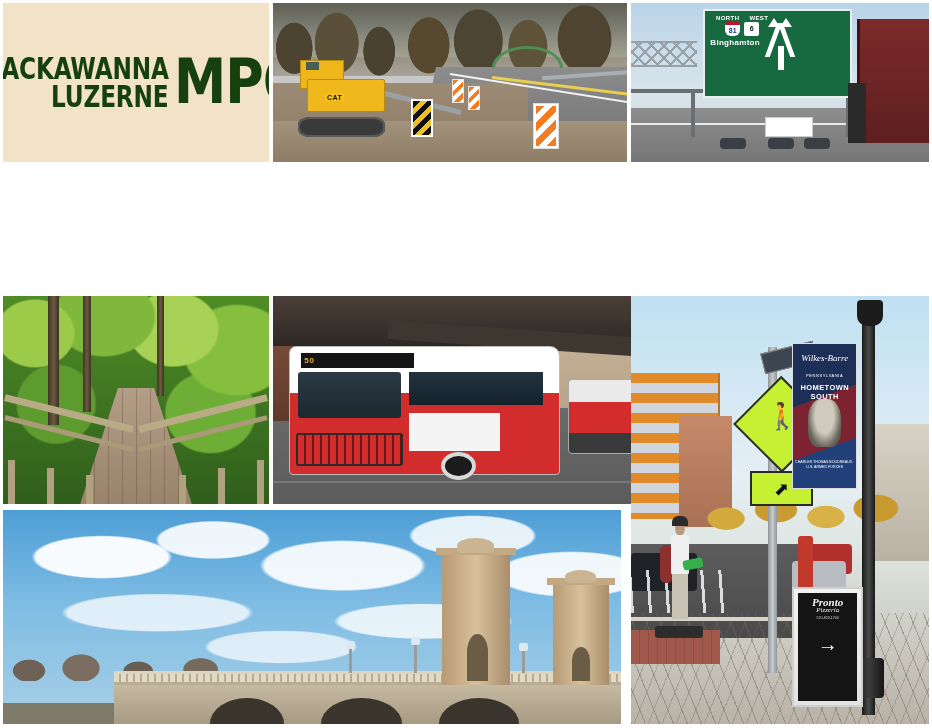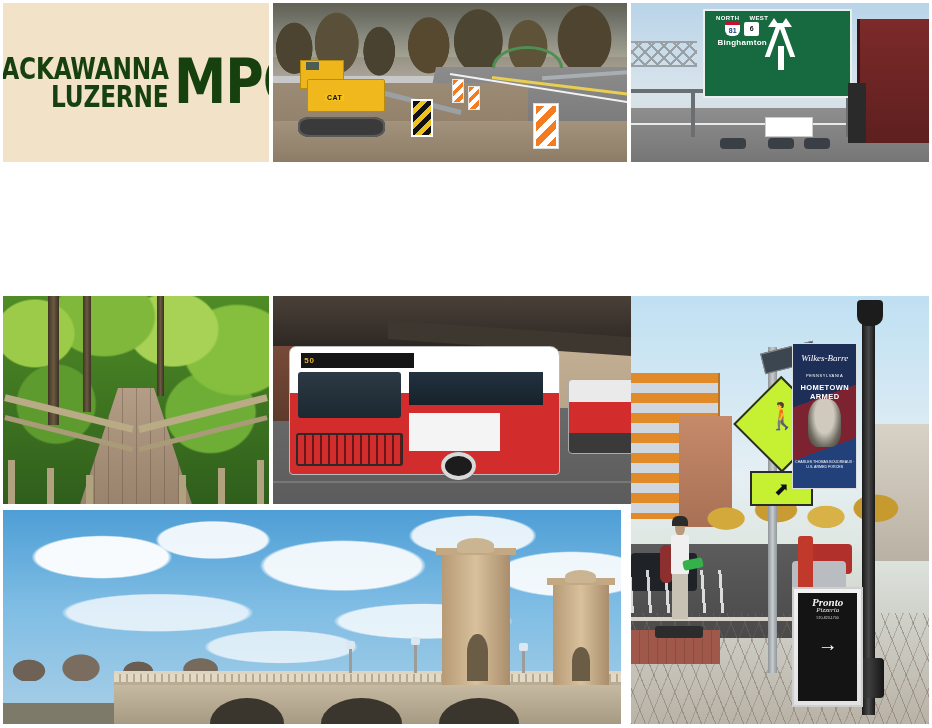--- a/index.html
+++ b/index.html
@@ -111,21 +111,21 @@
     background:#17693f; border:2px solid #e9efe9; color:#fff;
     font-family:"Liberation Sans Narrow","Liberation Sans", sans-serif;
   }
   .sign-dir { font-size:6px; font-weight:bold; letter-spacing:.4px; }
   .shield { width:15px; height:14px; background:#fff; border-radius:2px;
     display:flex; align-items:center; justify-content:center;
     font-size:7px; font-weight:bold; color:#15377a; }
   .shield.is { background:#fff; color:#1a3a78;
     border-top:3px solid #c8102e; border-radius:3px 3px 6px 6px; }
   .shield.us { background:#fff; color:#111; border-radius:2px; }
-  .sign-left { position:absolute; left:4%; top:4%; width:44%; text-align:center; }
+  .sign-left { position:absolute; left:4%; top:4%; width:44%; }
   .sign-right { position:absolute; right:3%; top:4%; width:50%; text-align:center; }
   .sign-dirrow { display:flex; justify-content:center; gap:10px; margin-bottom:1px; }
   .sign-shields { display:flex; justify-content:center; gap:4px; margin-bottom:3px; }
   .sign-place { font-size:8px; font-weight:bold; letter-spacing:.3px; line-height:1.1; }
   .arrow-y { position:absolute; left:46%; top:6%; width:12%; height:66%; }
   .arrow-y:before, .arrow-y:after { content:""; position:absolute; top:12%;
     width:5px; height:60%; background:#fff; }
   .arrow-y:before { left:0; transform:skewX(-20deg); }
   .arrow-y:after { right:0; transform:skewX(20deg); }
   .arrow-stem { position:absolute; left:38%; top:52%; width:6px; height:44%; background:#fff; }
@@ -530,21 +530,21 @@
         <span>⬈</span>
       </div>
 
       <div class="lamppost"></div>
       <div class="lamp-head"></div>
       <div class="lamp-base"></div>
 
       <div class="banner-flag">
         <div class="banner-title">Wilkes-Barre</div>
         <div class="banner-sub">PENNSYLVANIA</div>
-        <div class="banner-hero">HOMETOWN ARMED</div>
+        <div class="banner-hero">HOMETOWN SOUTH</div>
         <div class="banner-portrait"></div>
         <div class="banner-name">CHARLES THOMAS BOUDREAUX  ·  U.S. ARMED FORCES</div>
       </div>
 
       <div class="skater">
         <span class="sk-bag"></span>
         <span class="sk-head"></span>
         <span class="sk-cap"></span>
         <span class="sk-torso"></span>
         <span class="sk-legs"></span>

